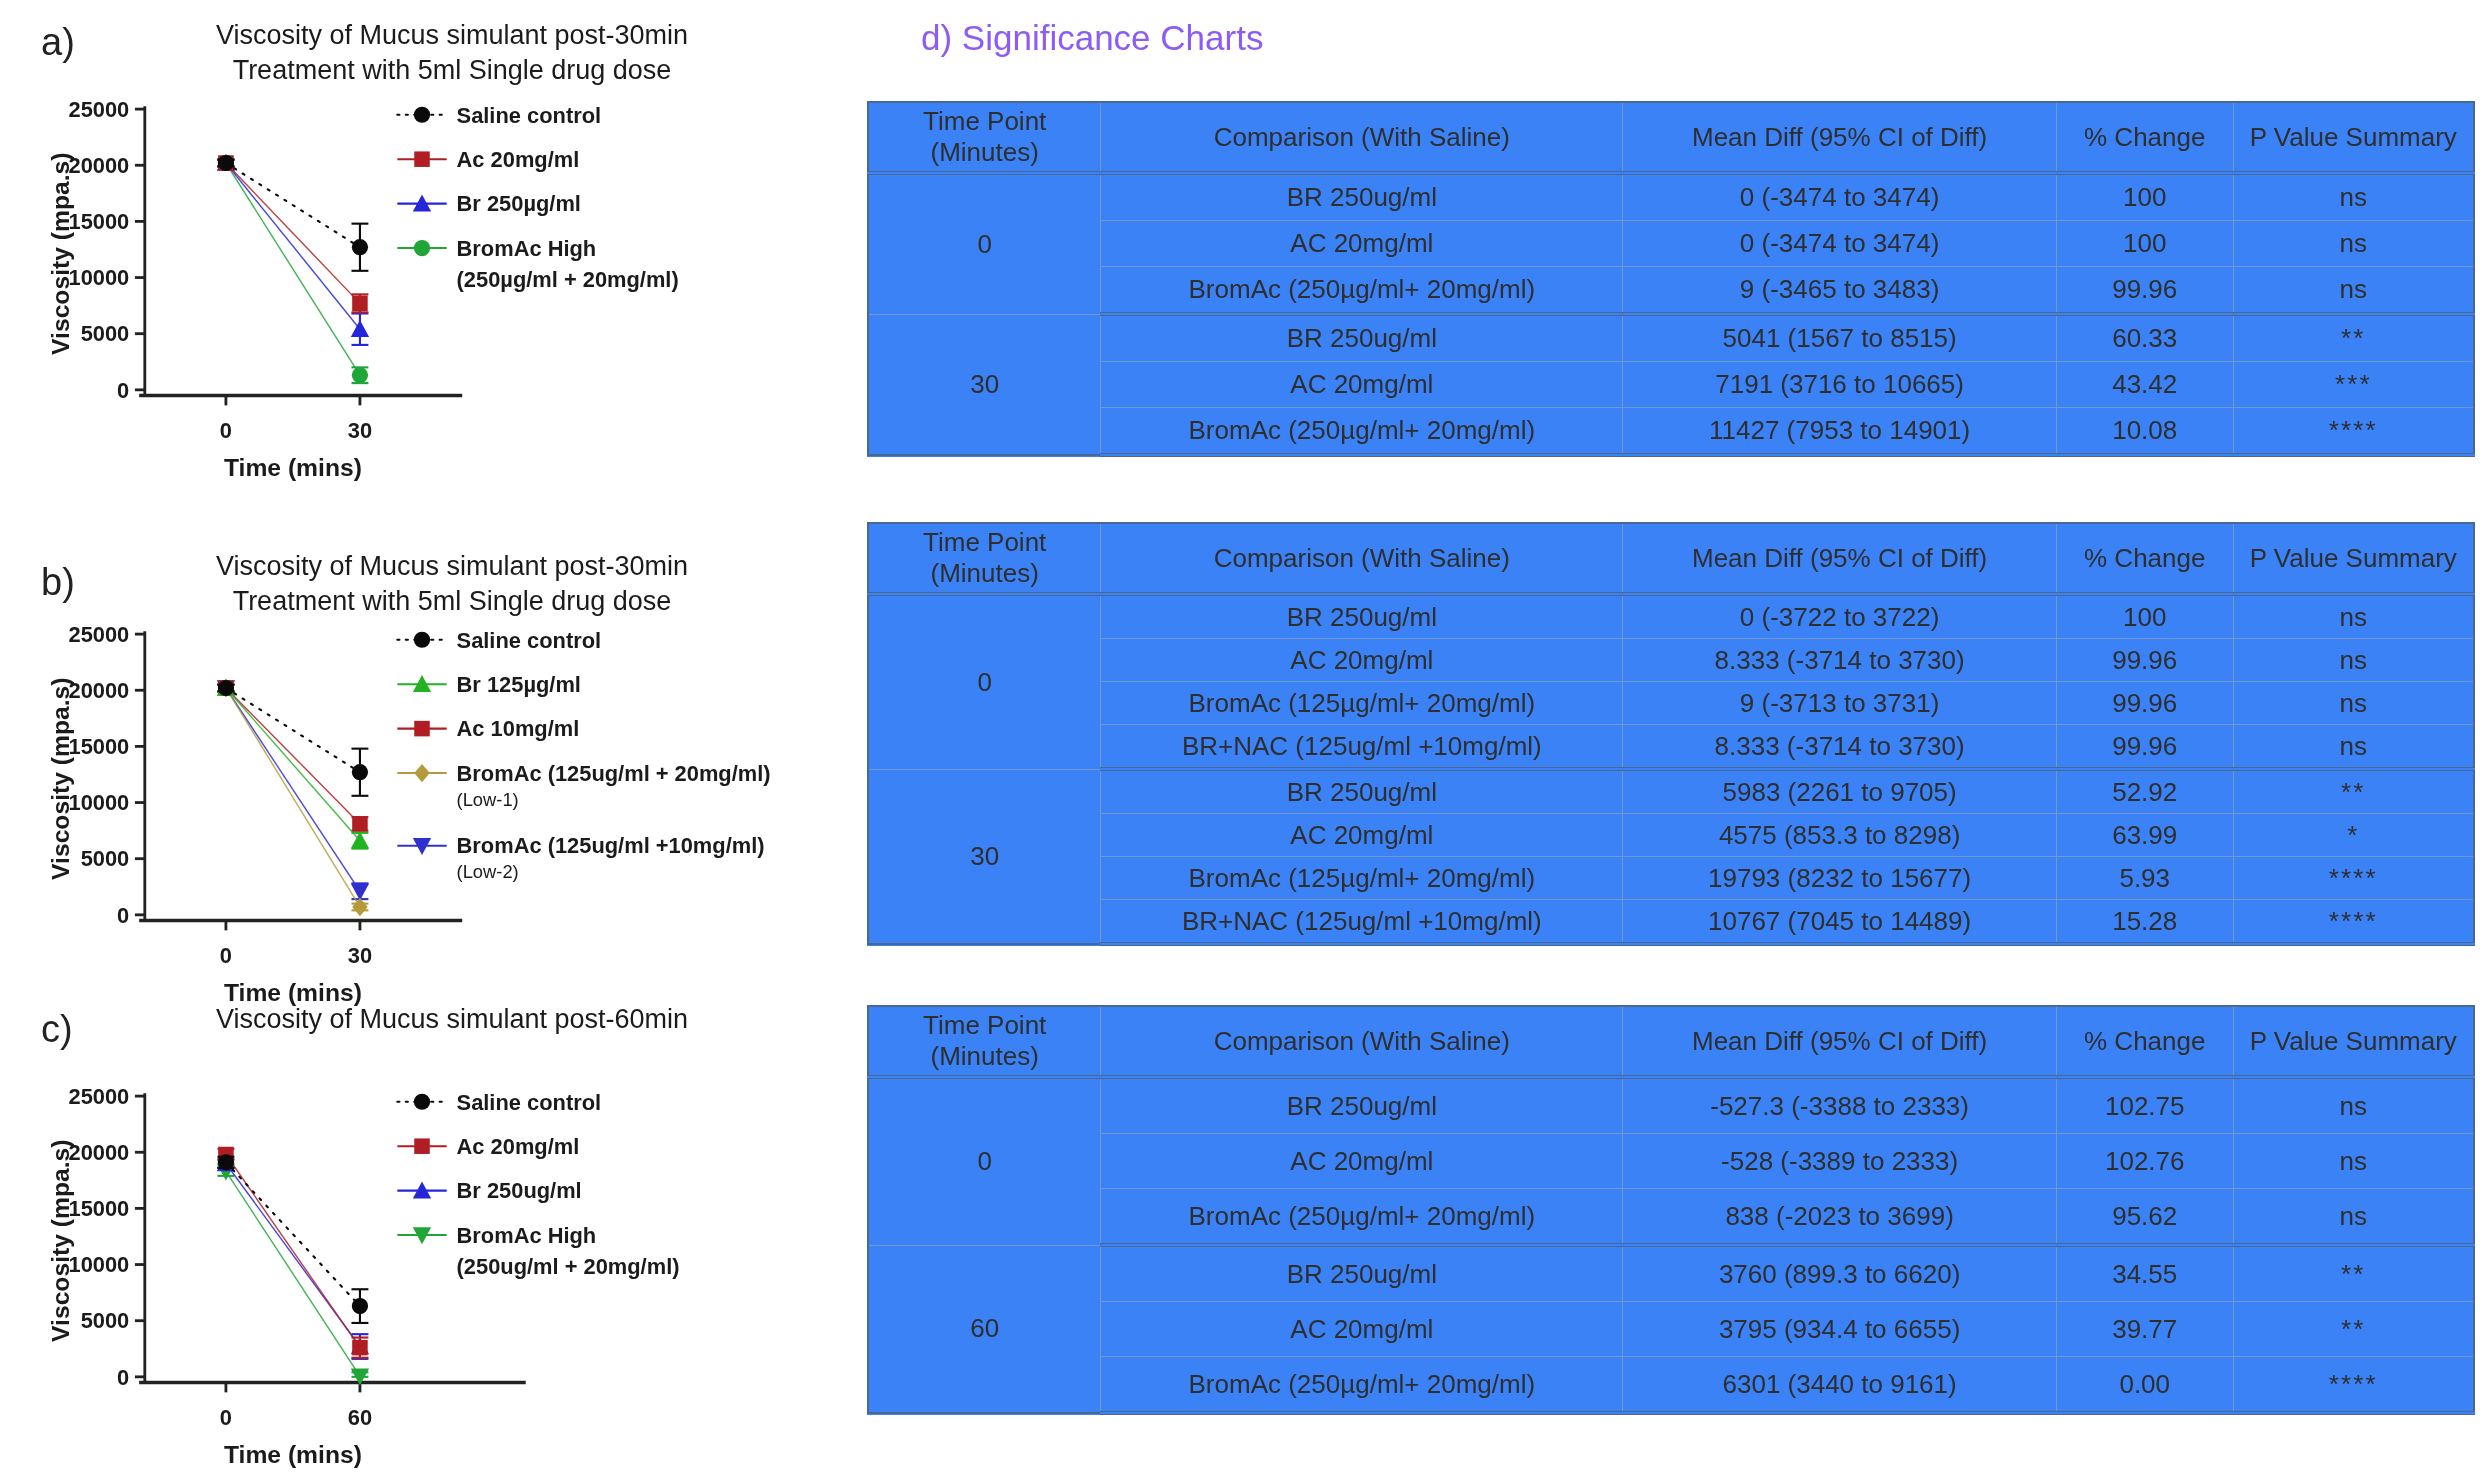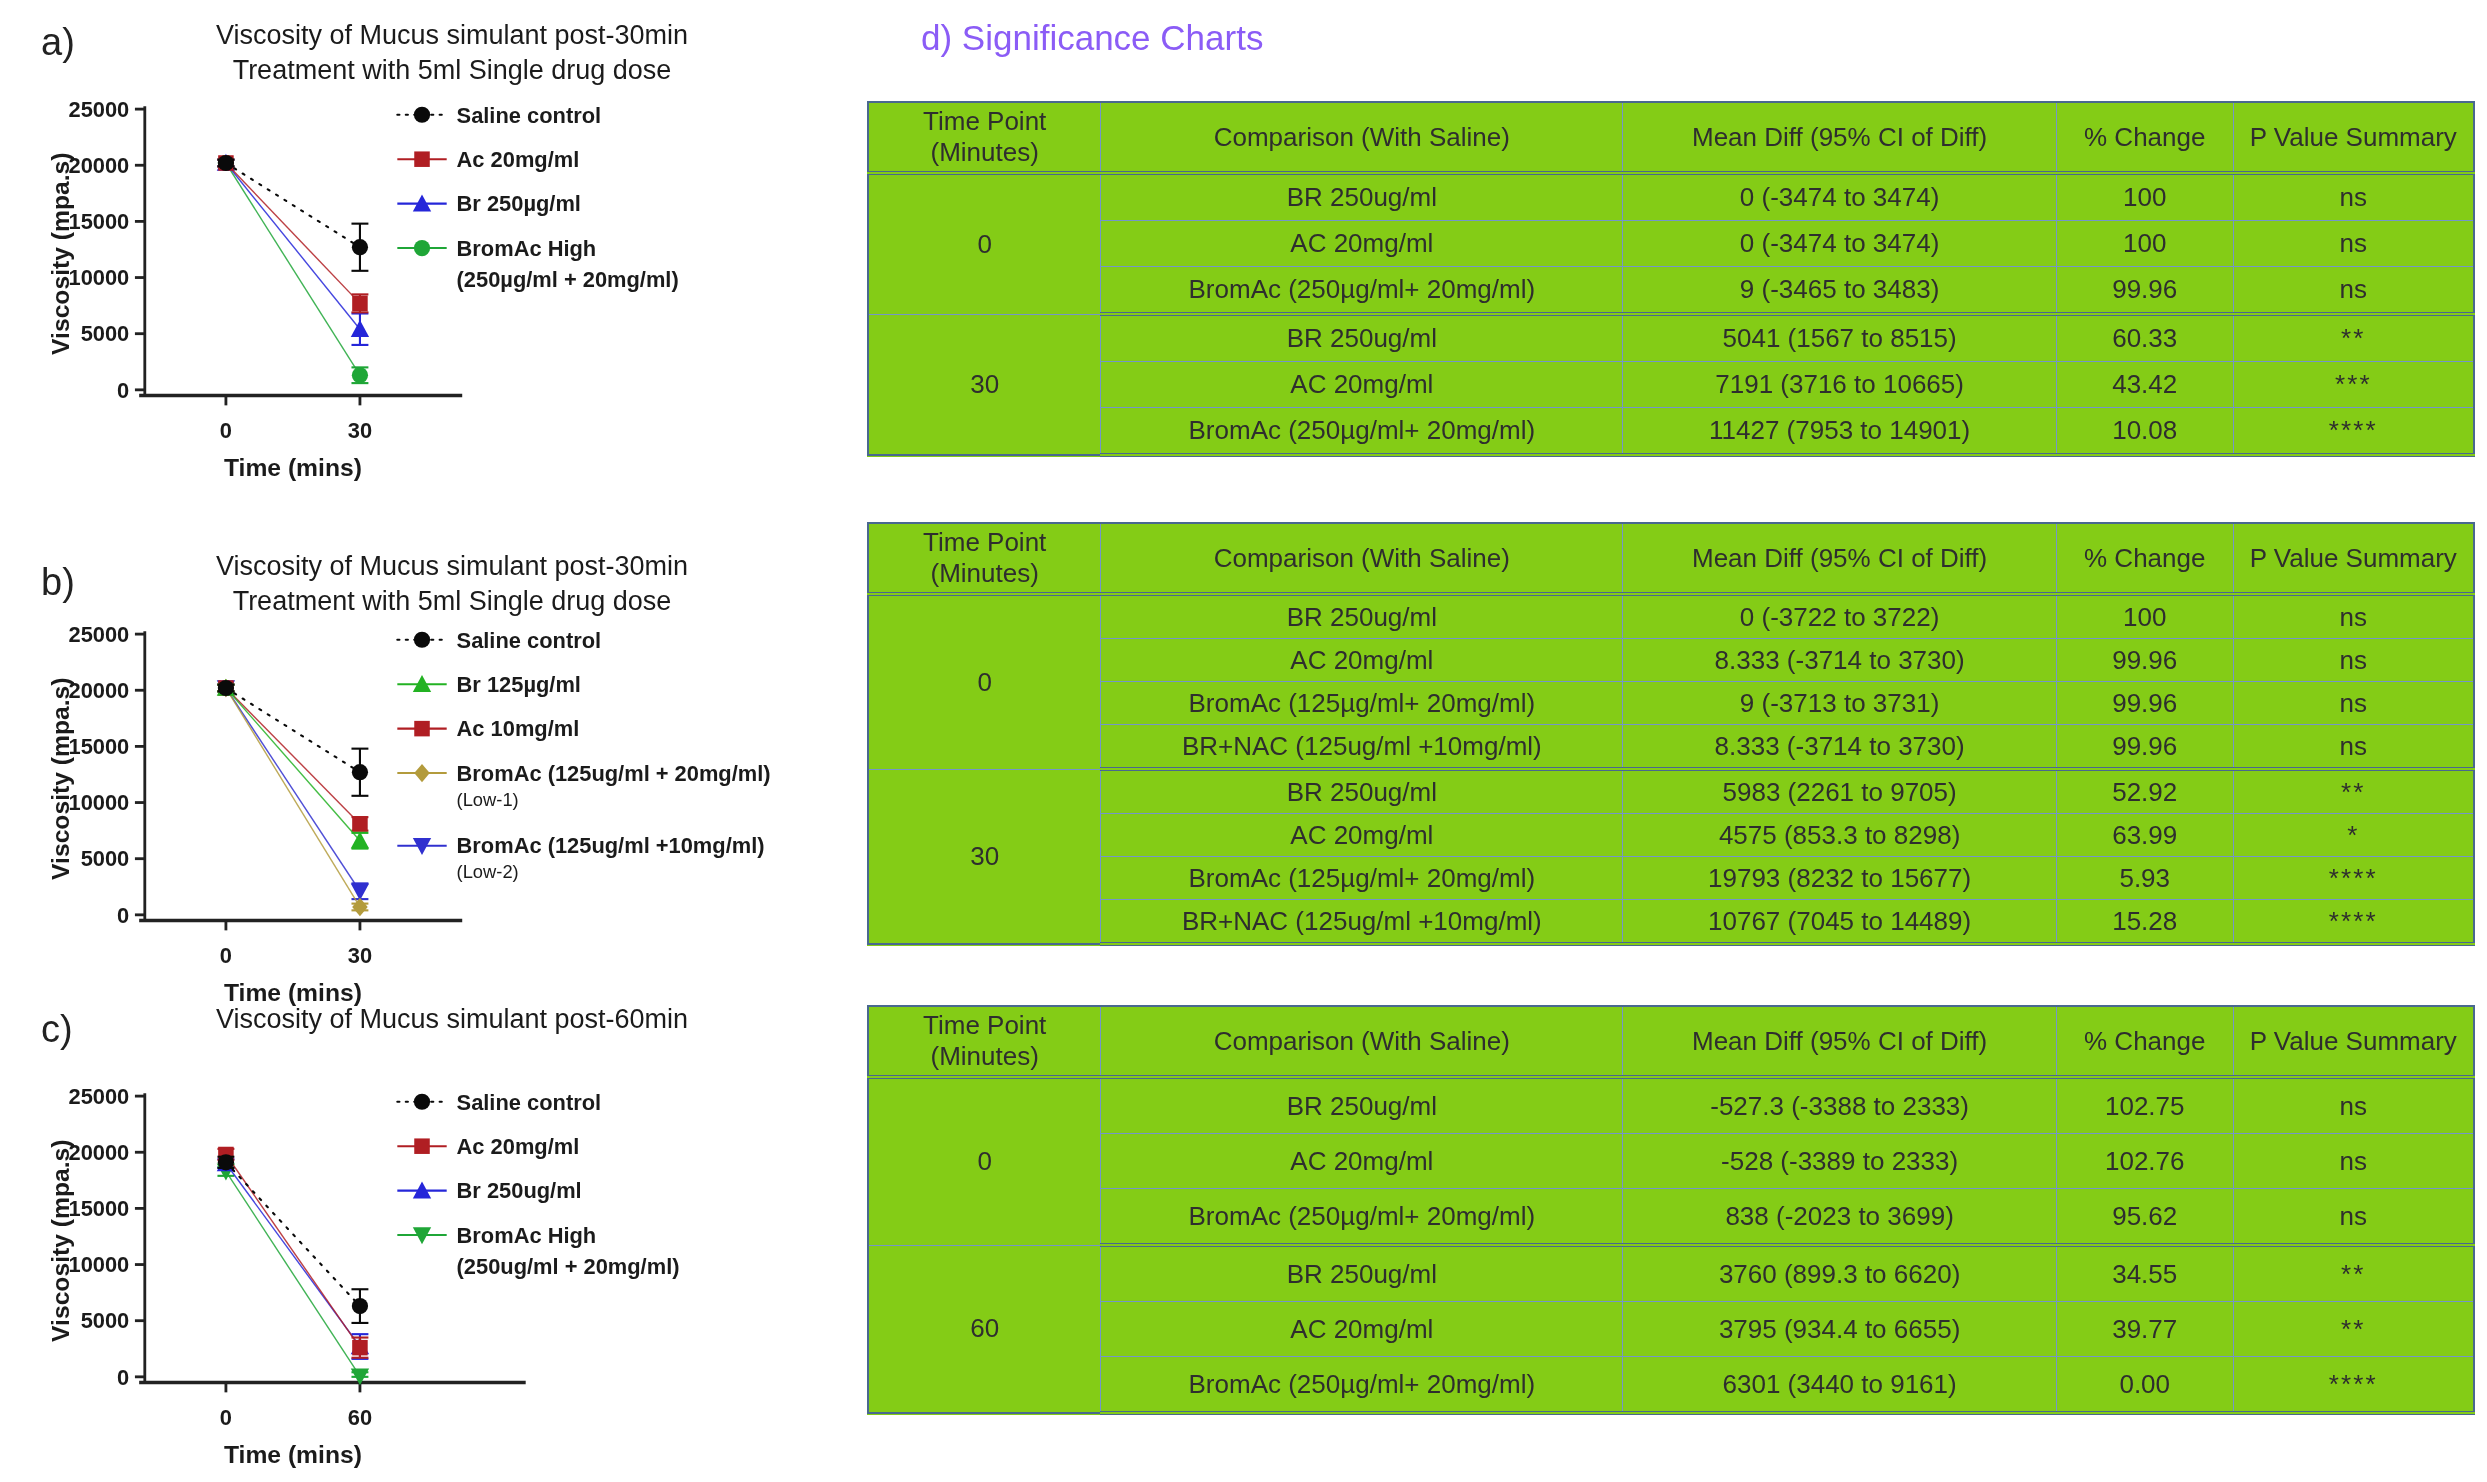--- a/index.html
+++ b/index.html
@@ -8,21 +8,21 @@
 
   .panel-label{position:absolute;left:41px;font-size:38px;color:#222;}
   .chart-title{position:absolute;left:106px;width:692px;text-align:center;
                font-weight:normal;font-size:27px;line-height:35px;color:#1b1b1b;}
   svg.chart{position:absolute;left:39px;width:790px;height:395px;}
   svg{font-family:"Liberation Sans",sans-serif;}
 
   .section-title{position:absolute;left:873px;top:18.4px;font-size:35px;color:#8b5cf6;margin-left:48px;}
 
   .tblwrap{position:absolute;left:867px;width:1608px;}
-  table.sig{width:100%;border-collapse:collapse;table-layout:fixed;background:#84cc16;
+  table.sig{width:100%;border-collapse:collapse;table-layout:fixed;background:#3b82f6;
             border:2.1px solid #49688f;}
   table.sig th, table.sig td{border:1.4px solid #7496c8;text-align:center;vertical-align:middle;
             color:#2e2e2e;font-weight:400;overflow:hidden;padding:0 4.2px;}
   table.sig th{font-size:26px;height:68px;line-height:31px;border-bottom:4.2px double #49688f;}
   table.sig td{font-size:26px;}
   .t1 td{height:45px;} .t2 td{height:42px;} .t3 td{height:54px;} .t3 th{height:79px;}
   tr.gend td{border-bottom:4.2px double #49688f;}
   col.c-time{width:14.5%;} col.c-comp{width:32.5%;} col.c-diff{width:27%;}
   col.c-pct{width:11%;} col.c-p{width:15%;}
   .stars{letter-spacing:2.1px;font-weight:700;}

